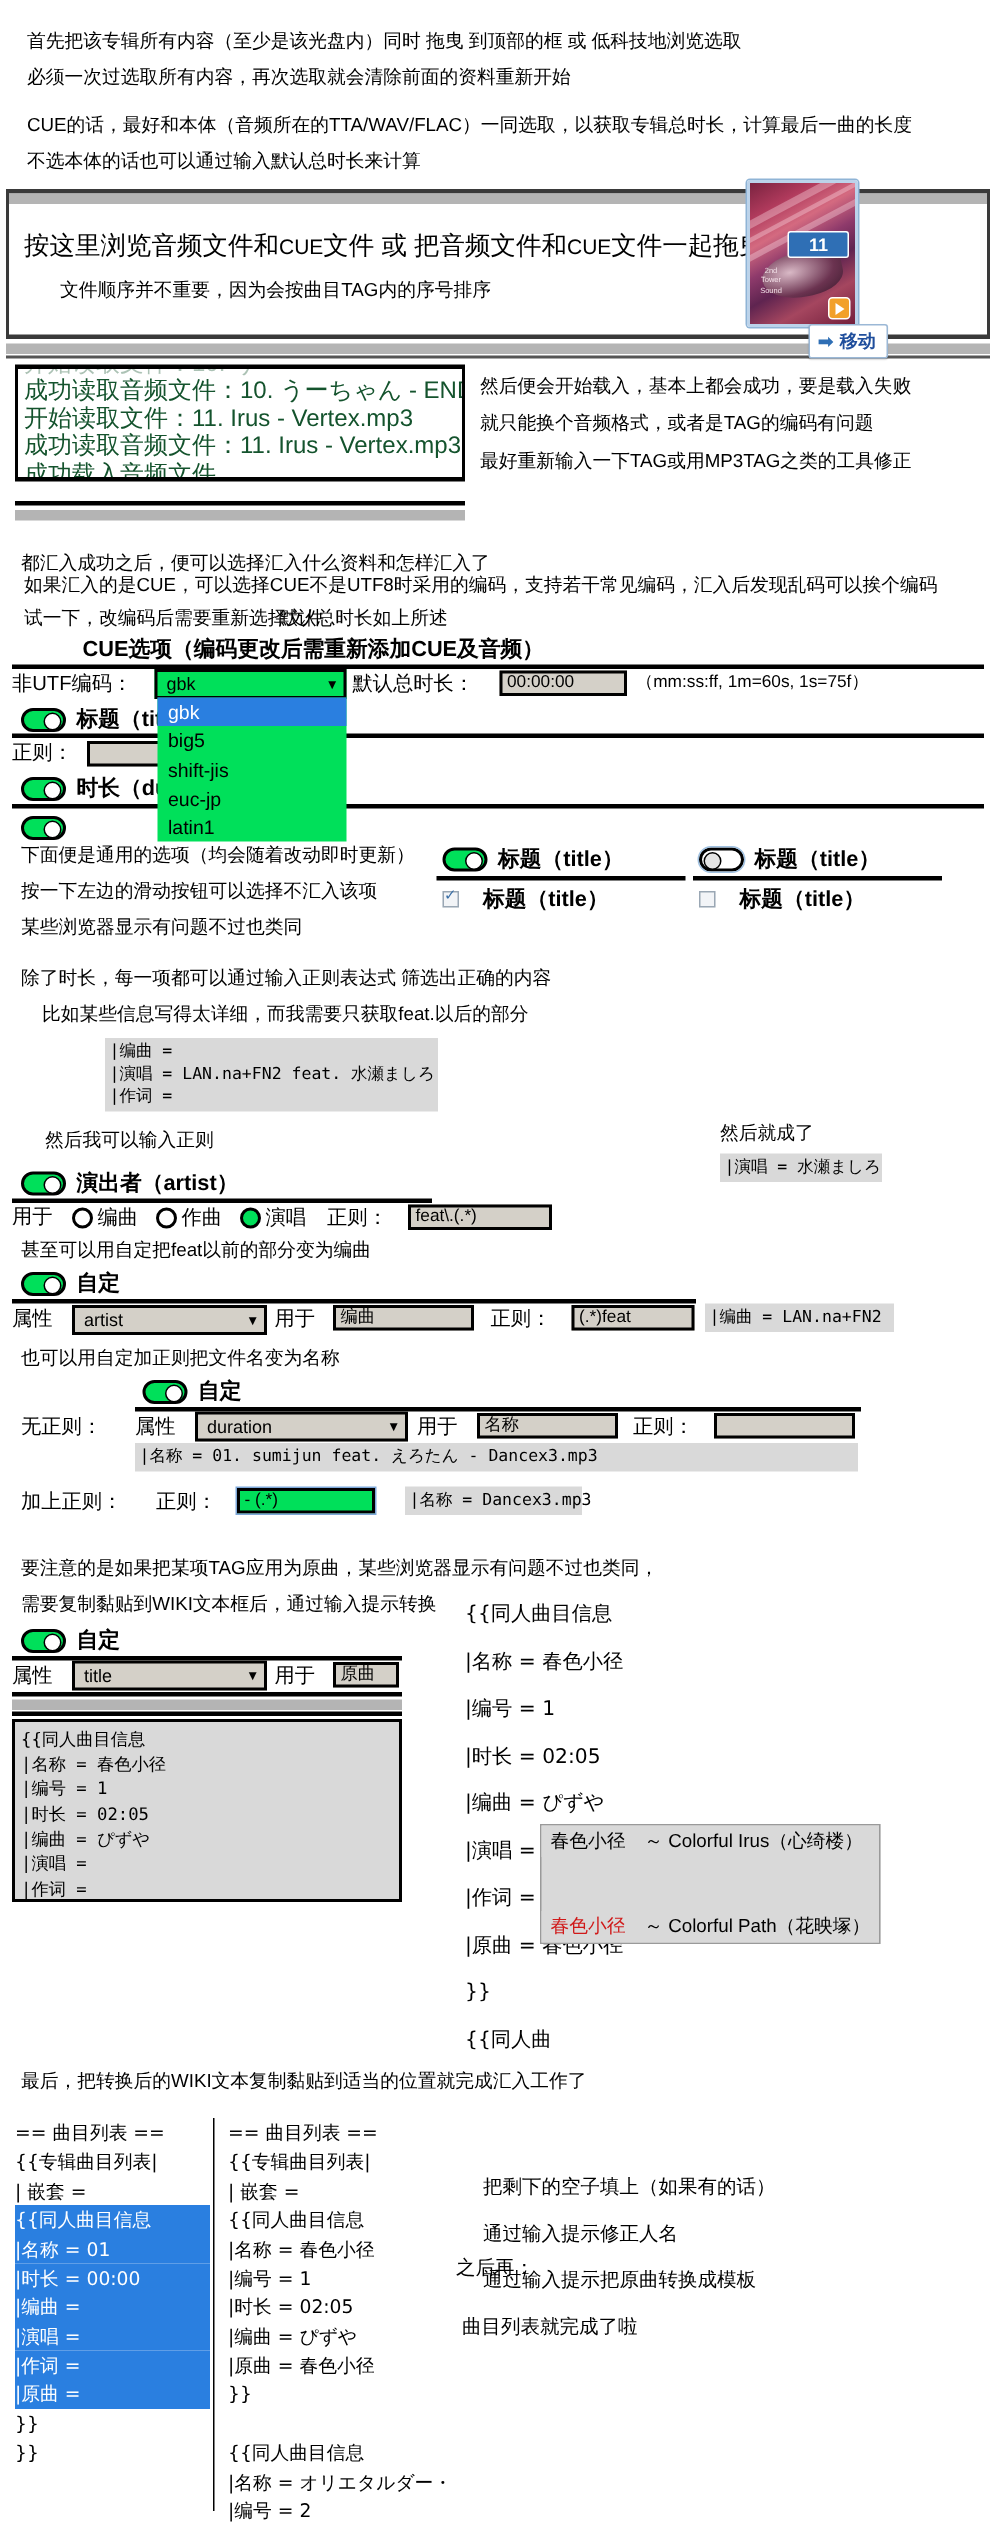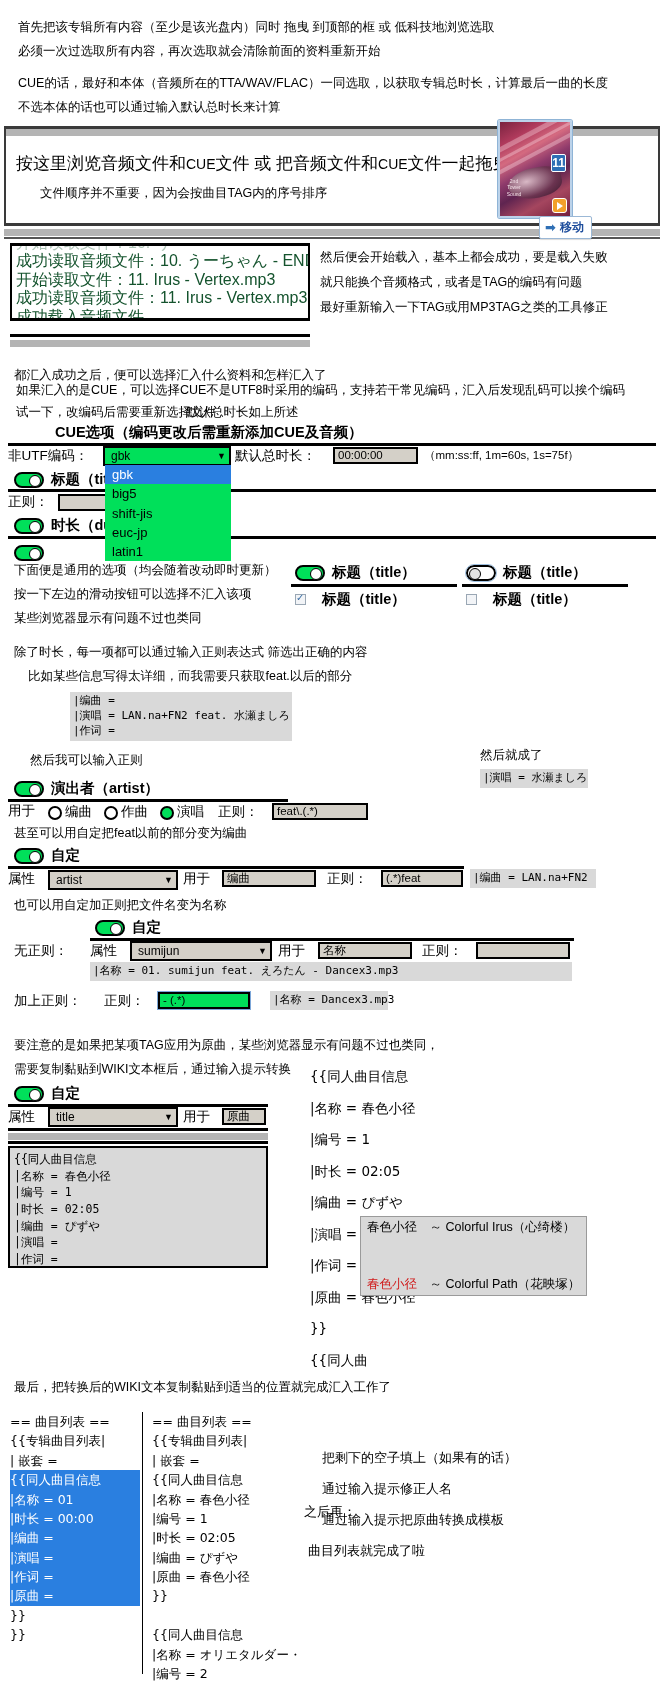--- a/index.html
+++ b/index.html
@@ -58,21 +58,21 @@
   }
   .thumb .obj {
     position:absolute; left:8px; top:46px; width:54px; height:30px;
     background: radial-gradient(ellipse at 35% 40%, #d9b9c6 0%, #6b3350 60%, #3d1b2e 100%);
     border-radius: 50% 40% 45% 55%;
     transform: rotate(-12deg);
   }
   .thumb .badge {
     position:absolute; right:4px; top:32px;
     background:#2f6fb5; color:#fff; font-size:12px; font-weight:bold;
-    padding:1px 0; border-radius:2px;
+    padding:1px 13px; border-radius:2px;
     border:1px solid #fff;
   }
   .thumb .play {
     position:absolute; right:3px; bottom:3px;
     width:15px; height:15px; border-radius:3px;
     background:#f2a02a; border:1px solid #fff;
     display:flex; align-items:center; justify-content:center;
   }
   .thumb .play::after {
     content:""; width:0;height:0;
@@ -439,21 +439,21 @@
     <span class="toggle">
         <span class="knob"></span>
       </span>
     <span class="opt-label">自定</span>
   </div>
   <div class="abs" style="left:90px; top:938px; width:484px; border-top:3px solid #000;"></div>
 
   <div class="abs txt" style="left:14px; top:943px; font-size:13.5px;">无正则：</div>
   <div class="abs txt" style="left:90px; top:943px; font-size:13.5px;">属性</div>
   <div class="abs sel gray" style="left:130px; top:941px; width:142px;">
-    <span>sumijun</span>
+    <span>duration</span>
     <span class="caret">▼</span>
   </div>
   <div class="abs txt" style="left:278px; top:943px; font-size:13.5px;">用于</div>
   <div class="abs inputbox" style="left:318px; top:942px; width:94px;">
     <span>名称</span>
   </div>
   <div class="abs txt" style="left:422px; top:943px; font-size:13.5px;">正则：</div>
   <div class="abs inputbox" style="left:476px; top:942px; width:94px;">
     <span></span>
   </div>

